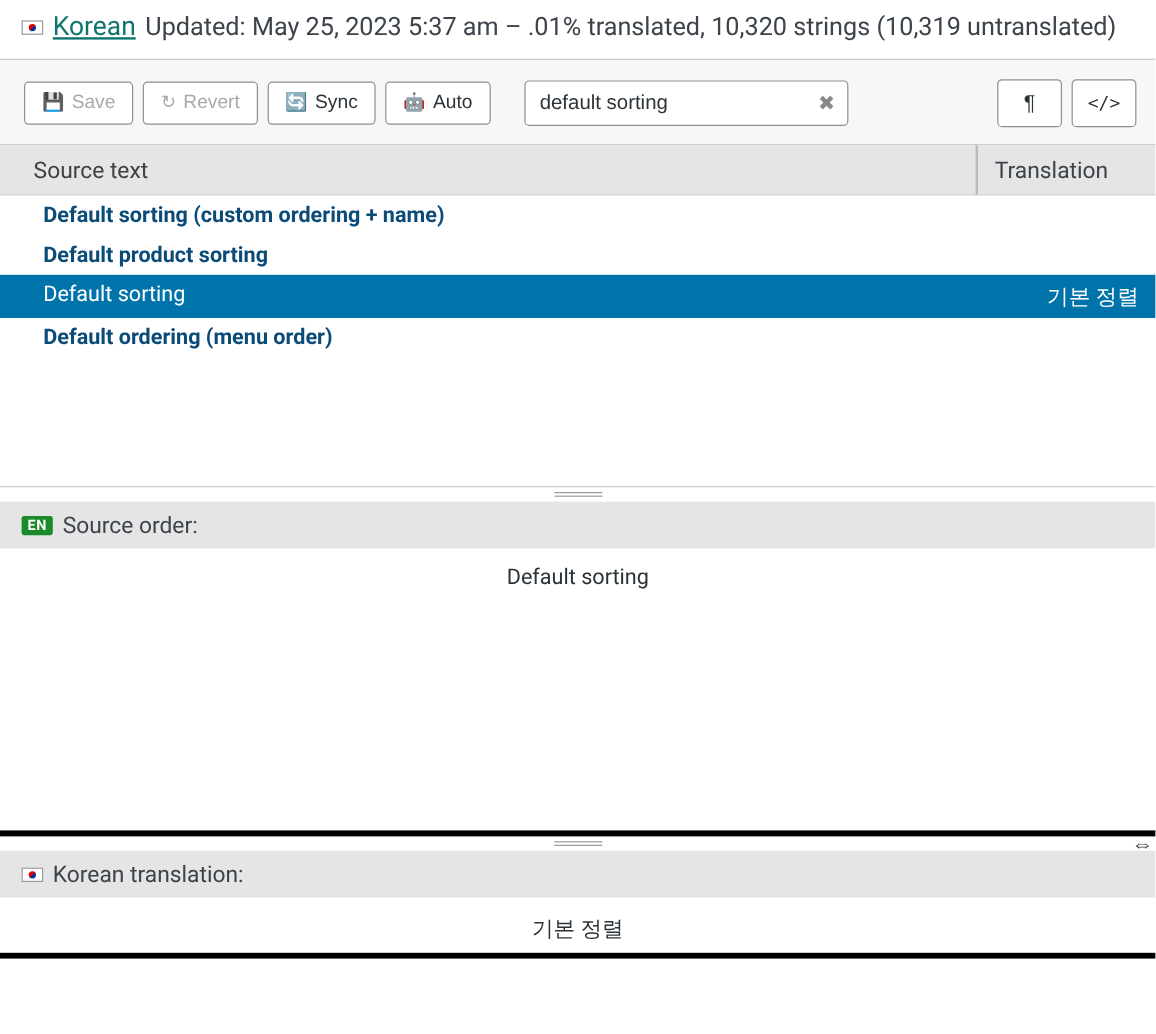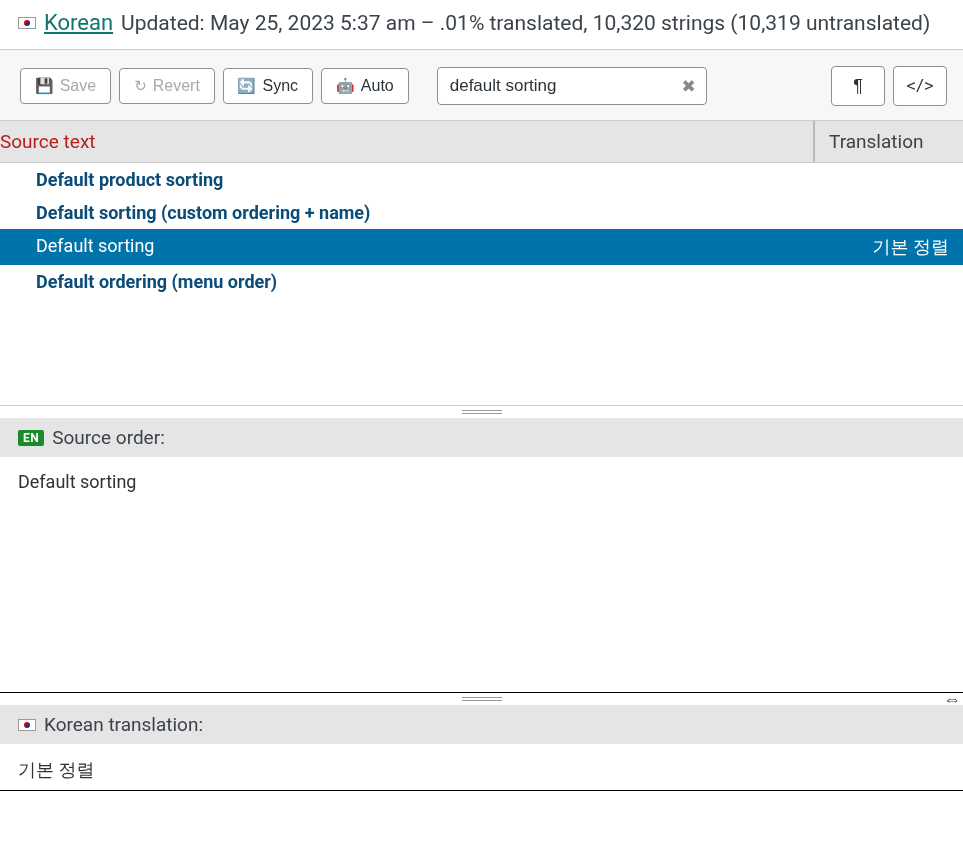--- a/index.html
+++ b/index.html
@@ -109,23 +109,23 @@
     .icon-code { font-family: monospace; font-size: 15px; }
 
     
     .grid-head {
       display: flex;
       background: #e5e5e5;
       border-bottom: 1px solid #ccc;
     }
     .gh-source {
       flex: 1;
-      padding: 9px 0;
+      padding: 9px 28px;
       font-size: 19px;
-      color: #b91c1c;
+      color: #404040;
     }
     .gh-trans {
       width: 150px;
       padding: 9px 14px;
       font-size: 19px;
       color: #3c434a;
       border-left: 2px solid #bbb;
       text-align: left;
       margin-left: 12px;
     }
@@ -161,21 +161,22 @@
       cursor: row-resize;
     }
     .drag-grip {
       width: 40px; height: 4px;
       border-top: 1px solid #999;
       border-bottom: 1px solid #999;
     }
 
     
     .panel {
-      border-bottom: 1px solid #000000;
+      border-bottom: 5px solid #000000;
+      text-align: center;
     }
     .panel-head {
       background: #e5e5e5;
       padding: 8px 14px 8px 18px;
       display: flex;
       align-items: center;
       gap: 8px;
       font-size: 19px;
       color: #3c434a;
     }
@@ -236,25 +237,25 @@
   </button>
 </div>
 
 <div class="grid-head">
   <div class="gh-source">Source text</div>
   <div class="gh-trans">Translation</div>
 </div>
 
 <div class="grid-body" id="grid-body">
     <div class="row">
+      <div class="cell-src">Default sorting (custom ordering + name)</div>
+      <div class="cell-tr"></div>
+    </div>
+    <div class="row">
       <div class="cell-src">Default product sorting</div>
-      <div class="cell-tr"></div>
-    </div>
-    <div class="row">
-      <div class="cell-src">Default sorting (custom ordering + name)</div>
       <div class="cell-tr"></div>
     </div>
     <div class="row selected">
       <div class="cell-src">Default sorting</div>
       <div class="cell-tr">기본 정렬</div>
     </div>
     <div class="row">
       <div class="cell-src">Default ordering (menu order)</div>
       <div class="cell-tr"></div>
     </div>

